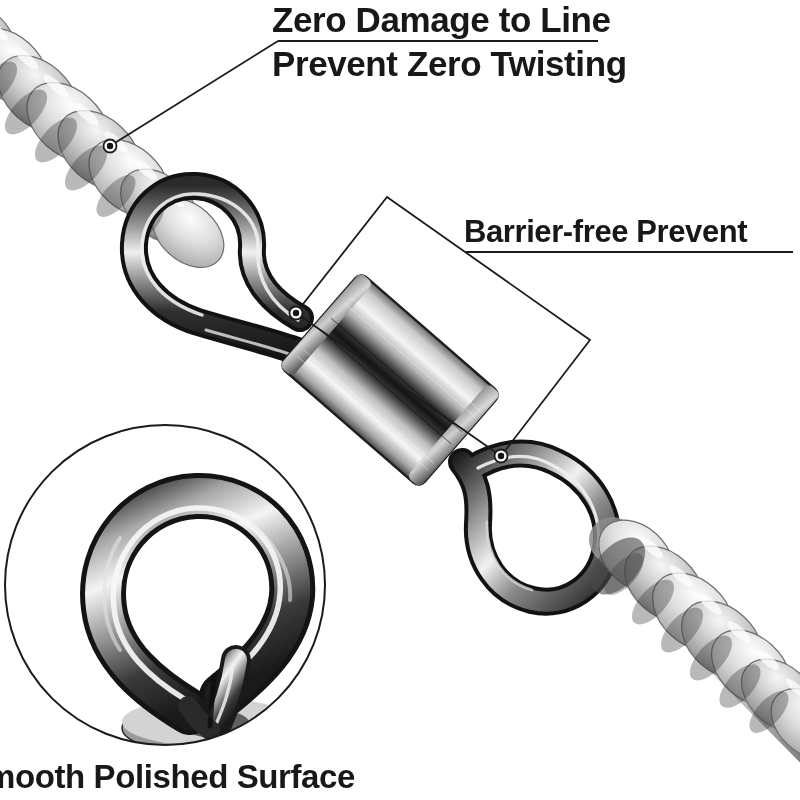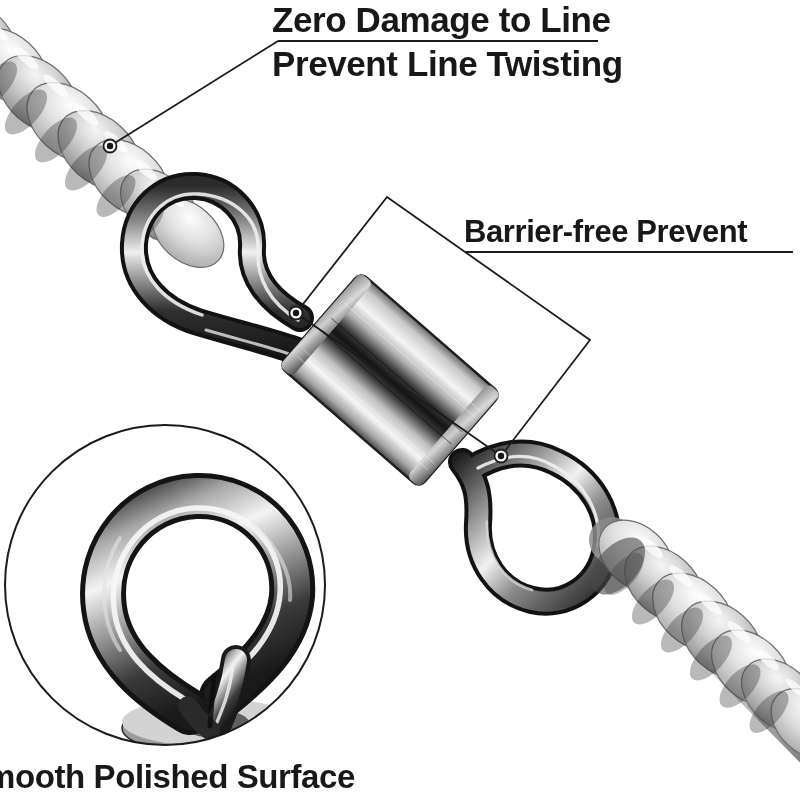--- a/index.html
+++ b/index.html
@@ -317,19 +317,19 @@
         <circle cx="501" cy="456" r="3.2" fill="#141414"></circle>
       </g>
     </g>
   </svg>
 
   <div class="rule" id="rule-top"></div>
   <div class="rule" id="rule-barrier"></div>
 
   <div class="callout" id="label-zero">Zero Damage to Line</div>
 
-  <div class="callout" id="label-prevent">Prevent Line Twisting</div>
+  <div class="callout" id="label-prevent">Prevent Zero Twisting</div>
 
   <div class="callout" id="label-barrier">Barrier-free Prevent</div>
 
   <div class="callout" id="label-smooth">mooth Polished Surface</div>
 
 </div>
 
 </body></html>

